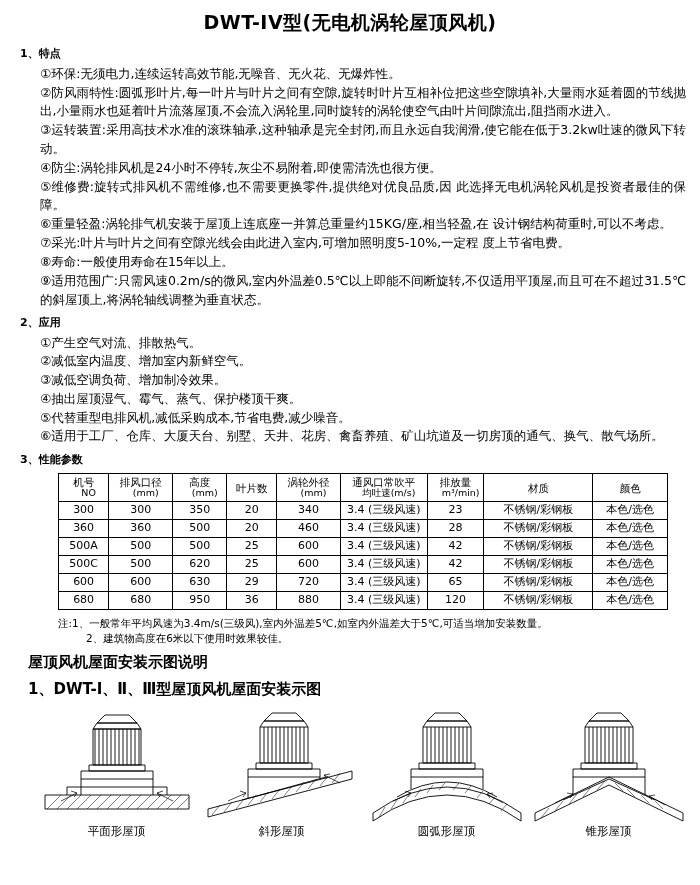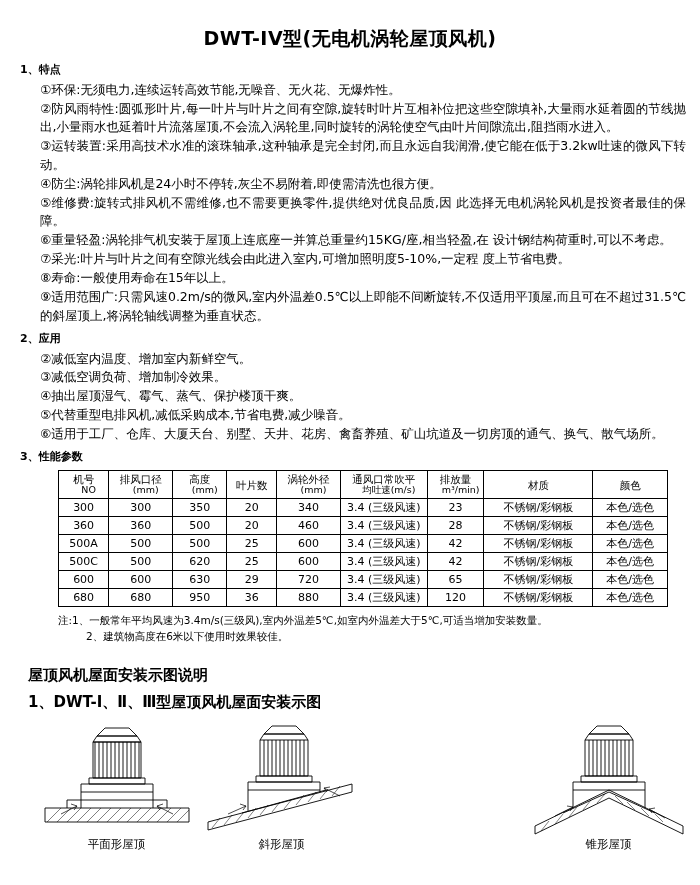--- a/index.html
+++ b/index.html
@@ -13,21 +13,21 @@
     font-family: "DejaVu Sans", "Liberation Sans", sans-serif;
     color: #000000;
     position: relative;
     overflow: hidden;
   }
   .page {
     width: 700px;
     height: 885px;
     position: relative;
     box-sizing: border-box;
-    padding: 24px 14px 0 14px;
+    padding: 8px 14px 0 14px;
   }
   .doc-title {
     text-align: center;
     font-size: 19px;
     font-weight: bold;
     letter-spacing: 0.5px;
     margin: 2px 0 10px 0;
     font-family: "DejaVu Sans", "Liberation Sans", sans-serif;
   }
   .sec-head {
@@ -85,21 +85,21 @@
   .notes .n-line {
     padding-left: 0;
   }
   .notes .n-line.indent {
     padding-left: 28px;
     text-indent: 0;
   }
   .sub-head {
     font-size: 15px;
     font-weight: bold;
-    margin: 22px 0 4px 14px;
+    margin: 6px 0 4px 14px;
   }
   .sub-head2 {
     font-size: 15px;
     font-weight: bold;
     margin: 8px 0 2px 14px;
   }
   
   .figures {
     position: relative;
     margin-top: 6px;
@@ -140,20 +140,21 @@
   <p class="para">②防风雨特性:圆弧形叶片,每一叶片与叶片之间有空隙,旋转时叶片互相补位把这些空隙填补,大量雨水延着圆的节线抛出,小量雨水也延着叶片流落屋顶,不会流入涡轮里,同时旋转的涡轮使空气由叶片间隙流出,阻挡雨水进入。</p>
   <p class="para">③运转装置:采用高技术水准的滚珠轴承,这种轴承是完全封闭,而且永远自我润滑,使它能在低于3.2kw吐速的微风下转动。</p>
   <p class="para">④防尘:涡轮排风机是24小时不停转,灰尘不易附着,即使需清洗也很方便。</p>
   <p class="para">⑤维修费:旋转式排风机不需维修,也不需要更换零件,提供绝对优良品质,因 此选择无电机涡轮风机是投资者最佳的保障。</p>
   <p class="para">⑥重量轻盈:涡轮排气机安装于屋顶上连底座一并算总重量约15KG/座,相当轻盈,在 设计钢结构荷重时,可以不考虑。</p>
   <p class="para">⑦采光:叶片与叶片之间有空隙光线会由此进入室内,可增加照明度5-10%,一定程 度上节省电费。</p>
   <p class="para">⑧寿命:一般使用寿命在15年以上。</p>
   <p class="para">⑨适用范围广:只需风速0.2m/s的微风,室内外温差0.5℃以上即能不间断旋转,不仅适用平顶屋,而且可在不超过31.5℃的斜屋顶上,将涡轮轴线调整为垂直状态。</p>
 
   <div class="sec-head">2、应用</div>
+  <p class="list-item">①产生空气对流、排散热气。</p>
   <p class="list-item">②减低室内温度、增加室内新鲜空气。</p>
   <p class="list-item">③减低空调负荷、增加制冷效果。</p>
   <p class="list-item">④抽出屋顶湿气、霉气、蒸气、保护楼顶干爽。</p>
   <p class="list-item">⑤代替重型电排风机,减低采购成本,节省电费,减少噪音。</p>
   <p class="list-item">⑥适用于工厂、仓库、大厦天台、别墅、天井、花房、禽畜养殖、矿山坑道及一切房顶的通气、换气、散气场所。</p>
 
   <div class="sec-head">3、性能参数</div>
 
   <div class="table-wrap">
     <table class="spec">
@@ -324,32 +325,58 @@
           <path d="M10 110 L18 100 M22 107 L30 97 M34 104 L42 94 M46 100 L54 90 M58 97 L66 87 M70 94 L78 84 M82 91 L90 81 M94 87 L102 77 M106 84 L114 74 M118 81 L126 71 M130 78 L138 68"></path>
         </g>
         <g class="ln2">
           <path d="M26 96 L44 88 M44 88 L38 86 M44 88 L41 92"></path>
           <path d="M138 78 L122 70 M122 70 L128 69 M122 70 L125 74"></path>
         </g>
       </svg>
       <div class="fig-cap">斜形屋顶</div>
     </div>
 
-
-    <div class="fig f4">
+    <div class="fig f3">
       <svg width="160" height="118" viewBox="0 0 160 118">
         <g class="ln">
           <path d="M60 16 L100 16 L104 22 L56 22 Z"></path>
           <path d="M68 8 L92 8 L100 16 L60 16 Z"></path>
           <path d="M56 22 L56 58 L104 58 L104 22"></path>
           <path d="M60 22 L60 58 M64 22 L64 58 M68 22 L68 58 M72 22 L72 58 M76 22 L76 58 M80 22 L80 58 M84 22 L84 58 M88 22 L88 58 M92 22 L92 58 M96 22 L96 58 M100 22 L100 58"></path>
           <path d="M52 58 L108 58 L108 64 L52 64 Z"></path>
           <path d="M44 64 L116 64 L116 72 L44 72 Z"></path>
         </g>
         <g class="ln">
+          <path d="M6 108 Q80 56 154 108"></path>
+          <path d="M6 108 L6 116 Q80 64 154 116 L154 108"></path>
+          <path d="M44 72 L44 84 M116 72 L116 84"></path>
+          <path d="M30 92 Q80 62 130 92"></path>
+        </g>
+        <g class="hatch">
+          <path d="M12 112 L18 102 M24 104 L30 95 M36 98 L42 89 M48 92 L54 84 M60 88 L66 80 M72 85 L78 78 M86 85 L92 78 M98 88 L104 81 M110 93 L116 86 M122 99 L128 92 M134 106 L140 99"></path>
+        </g>
+        <g class="ln2">
+          <path d="M26 96 L44 88 M44 88 L38 86 M44 88 L41 92"></path>
+          <path d="M136 98 L120 89 M120 89 L126 88 M120 89 L123 93"></path>
+        </g>
+      </svg>
+      <div class="fig-cap">圆弧形屋顶</div>
+    </div>
+
+    <div class="fig f4">
+      <svg width="160" height="118" viewBox="0 0 160 118">
+        <g class="ln">
+          <path d="M60 16 L100 16 L104 22 L56 22 Z"></path>
+          <path d="M68 8 L92 8 L100 16 L60 16 Z"></path>
+          <path d="M56 22 L56 58 L104 58 L104 22"></path>
+          <path d="M60 22 L60 58 M64 22 L64 58 M68 22 L68 58 M72 22 L72 58 M76 22 L76 58 M80 22 L80 58 M84 22 L84 58 M88 22 L88 58 M92 22 L92 58 M96 22 L96 58 M100 22 L100 58"></path>
+          <path d="M52 58 L108 58 L108 64 L52 64 Z"></path>
+          <path d="M44 64 L116 64 L116 72 L44 72 Z"></path>
+        </g>
+        <g class="ln">
           <path d="M6 108 L80 72 L154 108"></path>
           <path d="M6 108 L6 116 L80 80 L154 116 L154 108"></path>
           <path d="M44 72 L44 90 M116 72 L116 90"></path>
           <path d="M34 95 L80 74 L126 95"></path>
         </g>
         <g class="hatch">
           <path d="M12 113 L20 103 M26 106 L34 96 M40 99 L48 89 M54 92 L62 82 M68 85 L76 76 M86 78 L94 86 M98 84 L106 92 M112 90 L120 98 M126 96 L134 104"></path>
         </g>
         <g class="ln2">
           <path d="M26 98 L44 89 M44 89 L38 88 M44 89 L41 93"></path>

